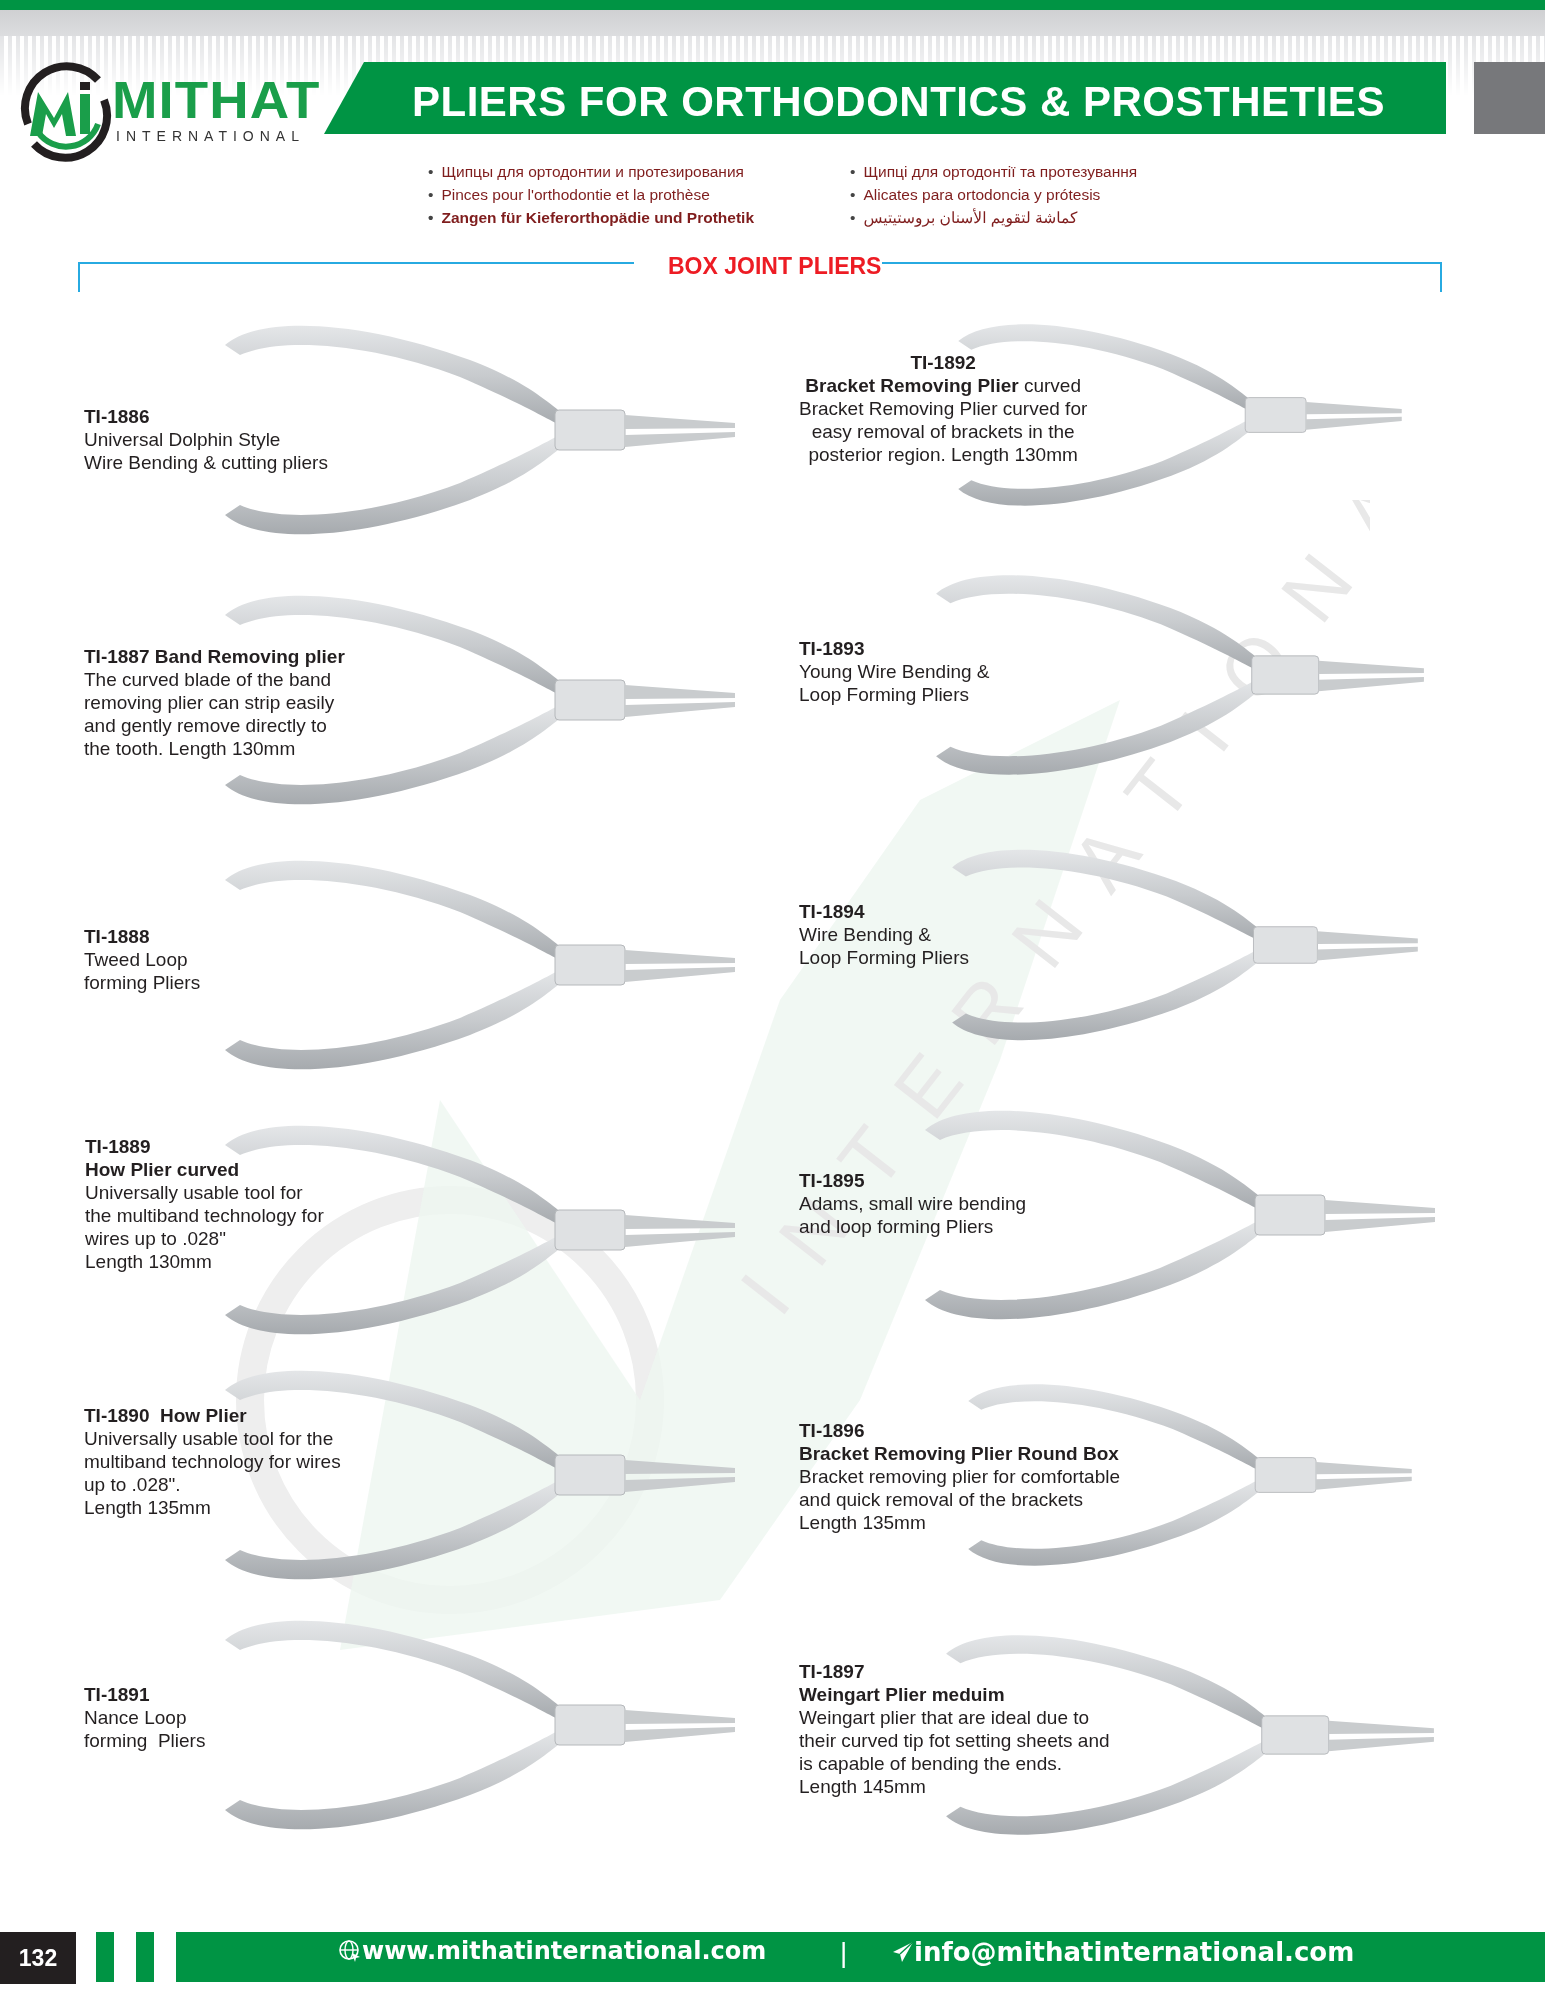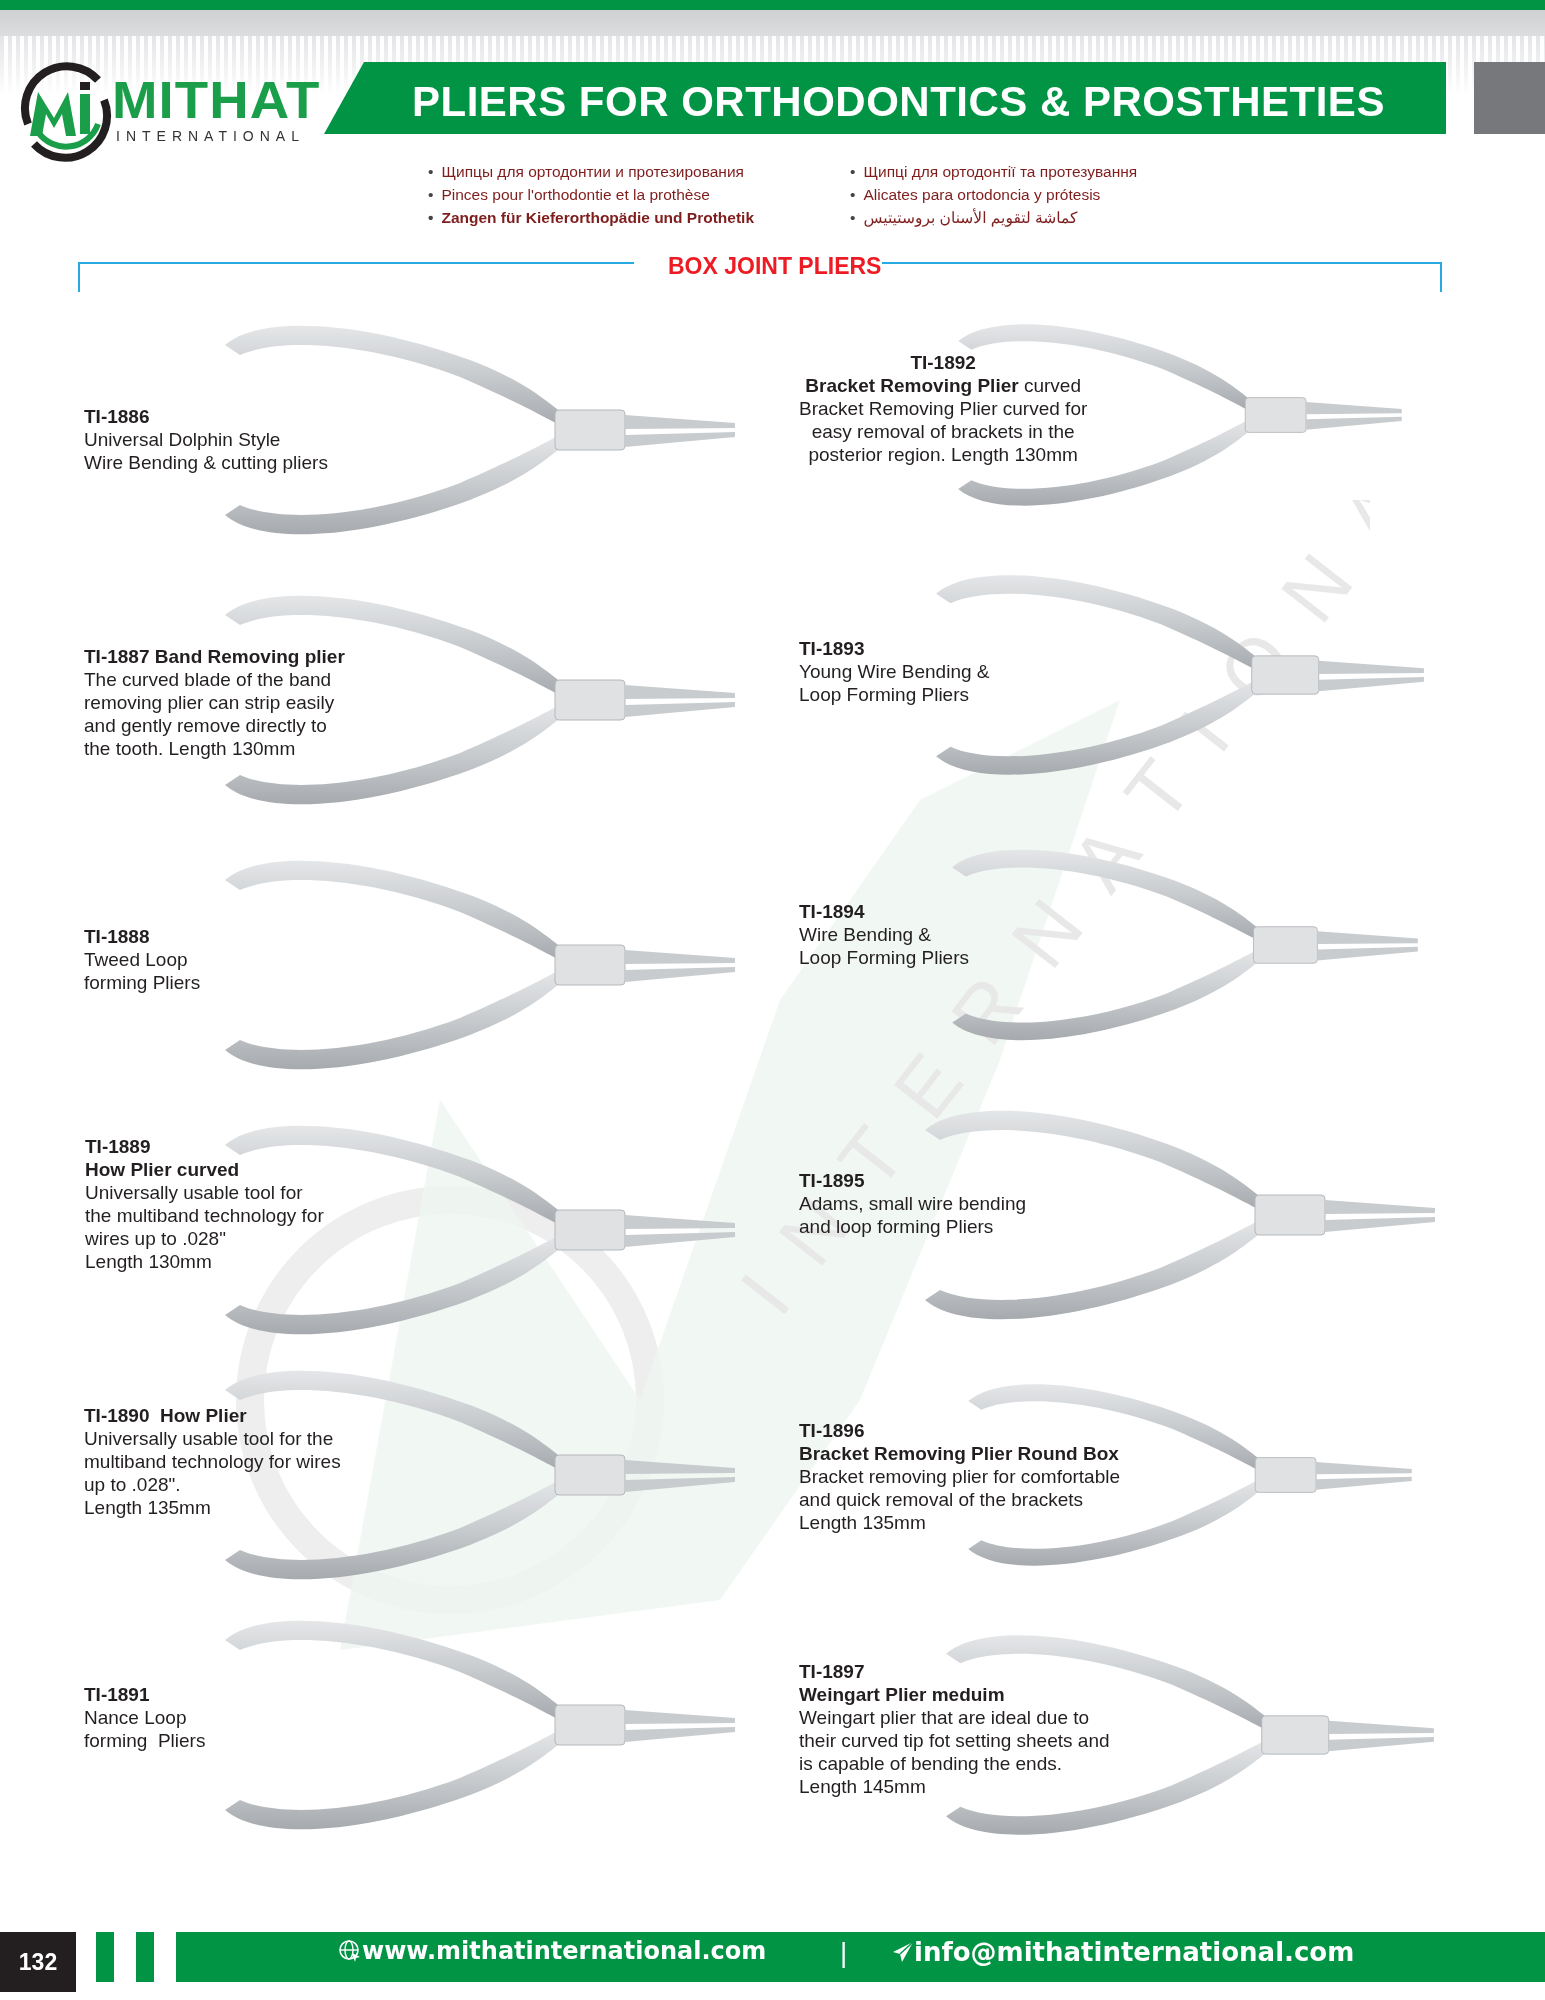--- a/index.html
+++ b/index.html
@@ -21,21 +21,21 @@
   .langs div::before{content:"\2022";margin-right:8px;color:#444;}
   .langs .bold{font-weight:bold;}
   .section-line{position:absolute;top:262px;height:2px;background:#27aae1;}
   .section-tick{position:absolute;top:262px;width:2px;height:30px;background:#27aae1;}
   .section-title{position:absolute;left:650px;top:253px;font-size:23px;font-weight:bold;color:#ed1c24;margin-left:18px;}
   .watermark{position:absolute;left:220px;top:500px;width:1150px;height:1300px;pointer-events:none;}
   .item{position:absolute;font-size:19px;line-height:23px;color:#231f20;}
   .item .code{font-weight:bold;}
   .item .name{font-weight:bold;}
   .plier{position:absolute;}
-  .footer-page{position:absolute;left:0;top:1932px;width:76px;height:60px;background:#231f20;color:#fff;font-size:23px;font-weight:bold;display:flex;align-items:center;justify-content:center;}
+  .footer-page{position:absolute;left:0;top:1932px;width:76px;height:52px;background:#231f20;color:#fff;font-size:23px;font-weight:bold;display:flex;align-items:center;justify-content:center;}
   .footer-bar1{position:absolute;left:96px;top:1932px;width:18px;height:50px;background:#009444;}
   .footer-bar2{position:absolute;left:136px;top:1932px;width:18px;height:50px;background:#009444;}
   .footer-main{position:absolute;left:176px;top:1932px;width:1369px;height:50px;background:#009444;}
   .footer-web{position:absolute;left:338px;top:1937px;color:#fff;font-family:"DejaVu Sans",sans-serif;font-size:24px;font-weight:bold;display:flex;align-items:center;gap:0;}
   .footer-sep{position:absolute;left:840px;top:1937px;color:#fff;font-size:28px;}
   .footer-mail{position:absolute;left:892px;top:1937px;color:#fff;font-family:"DejaVu Sans",sans-serif;font-size:26px;font-weight:bold;display:flex;align-items:center;gap:0;}
 </style>
 </head>
 <body>
 

